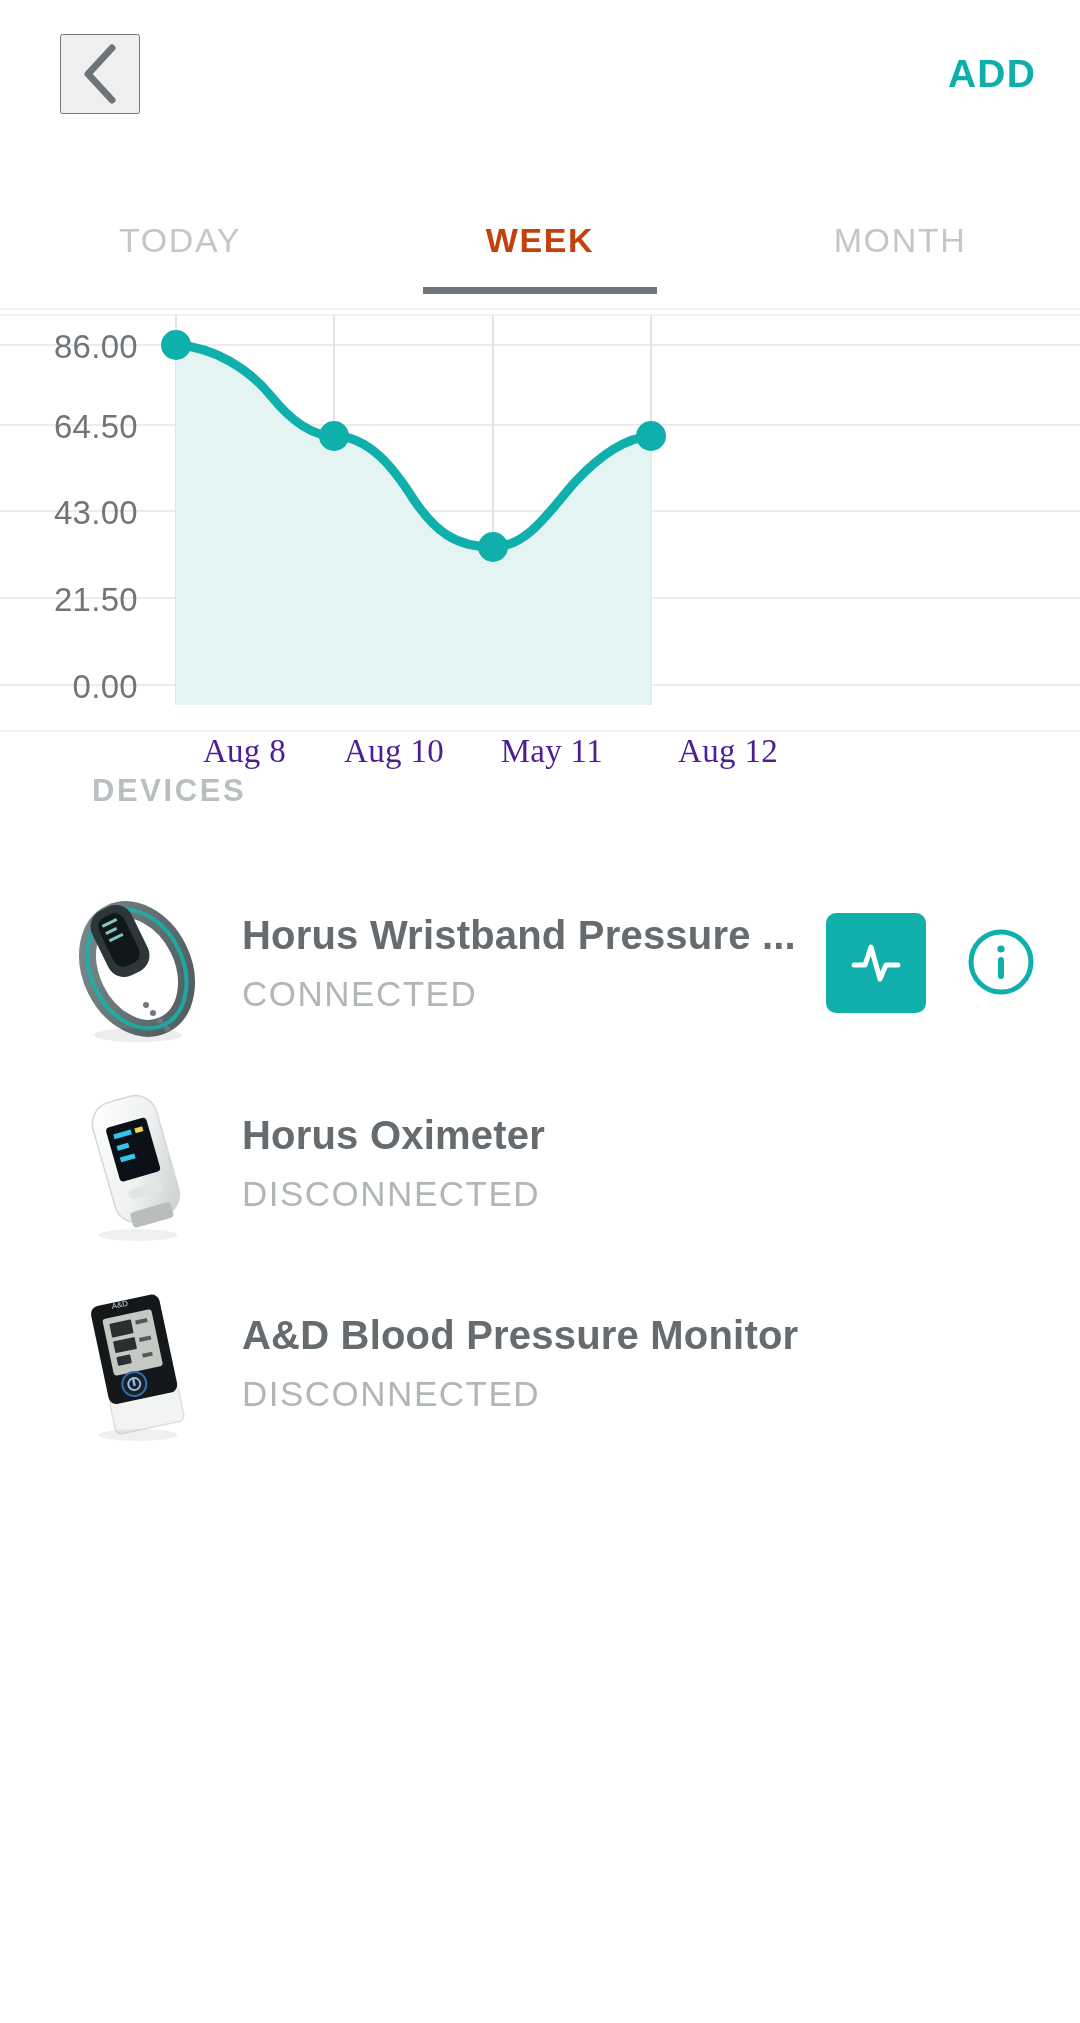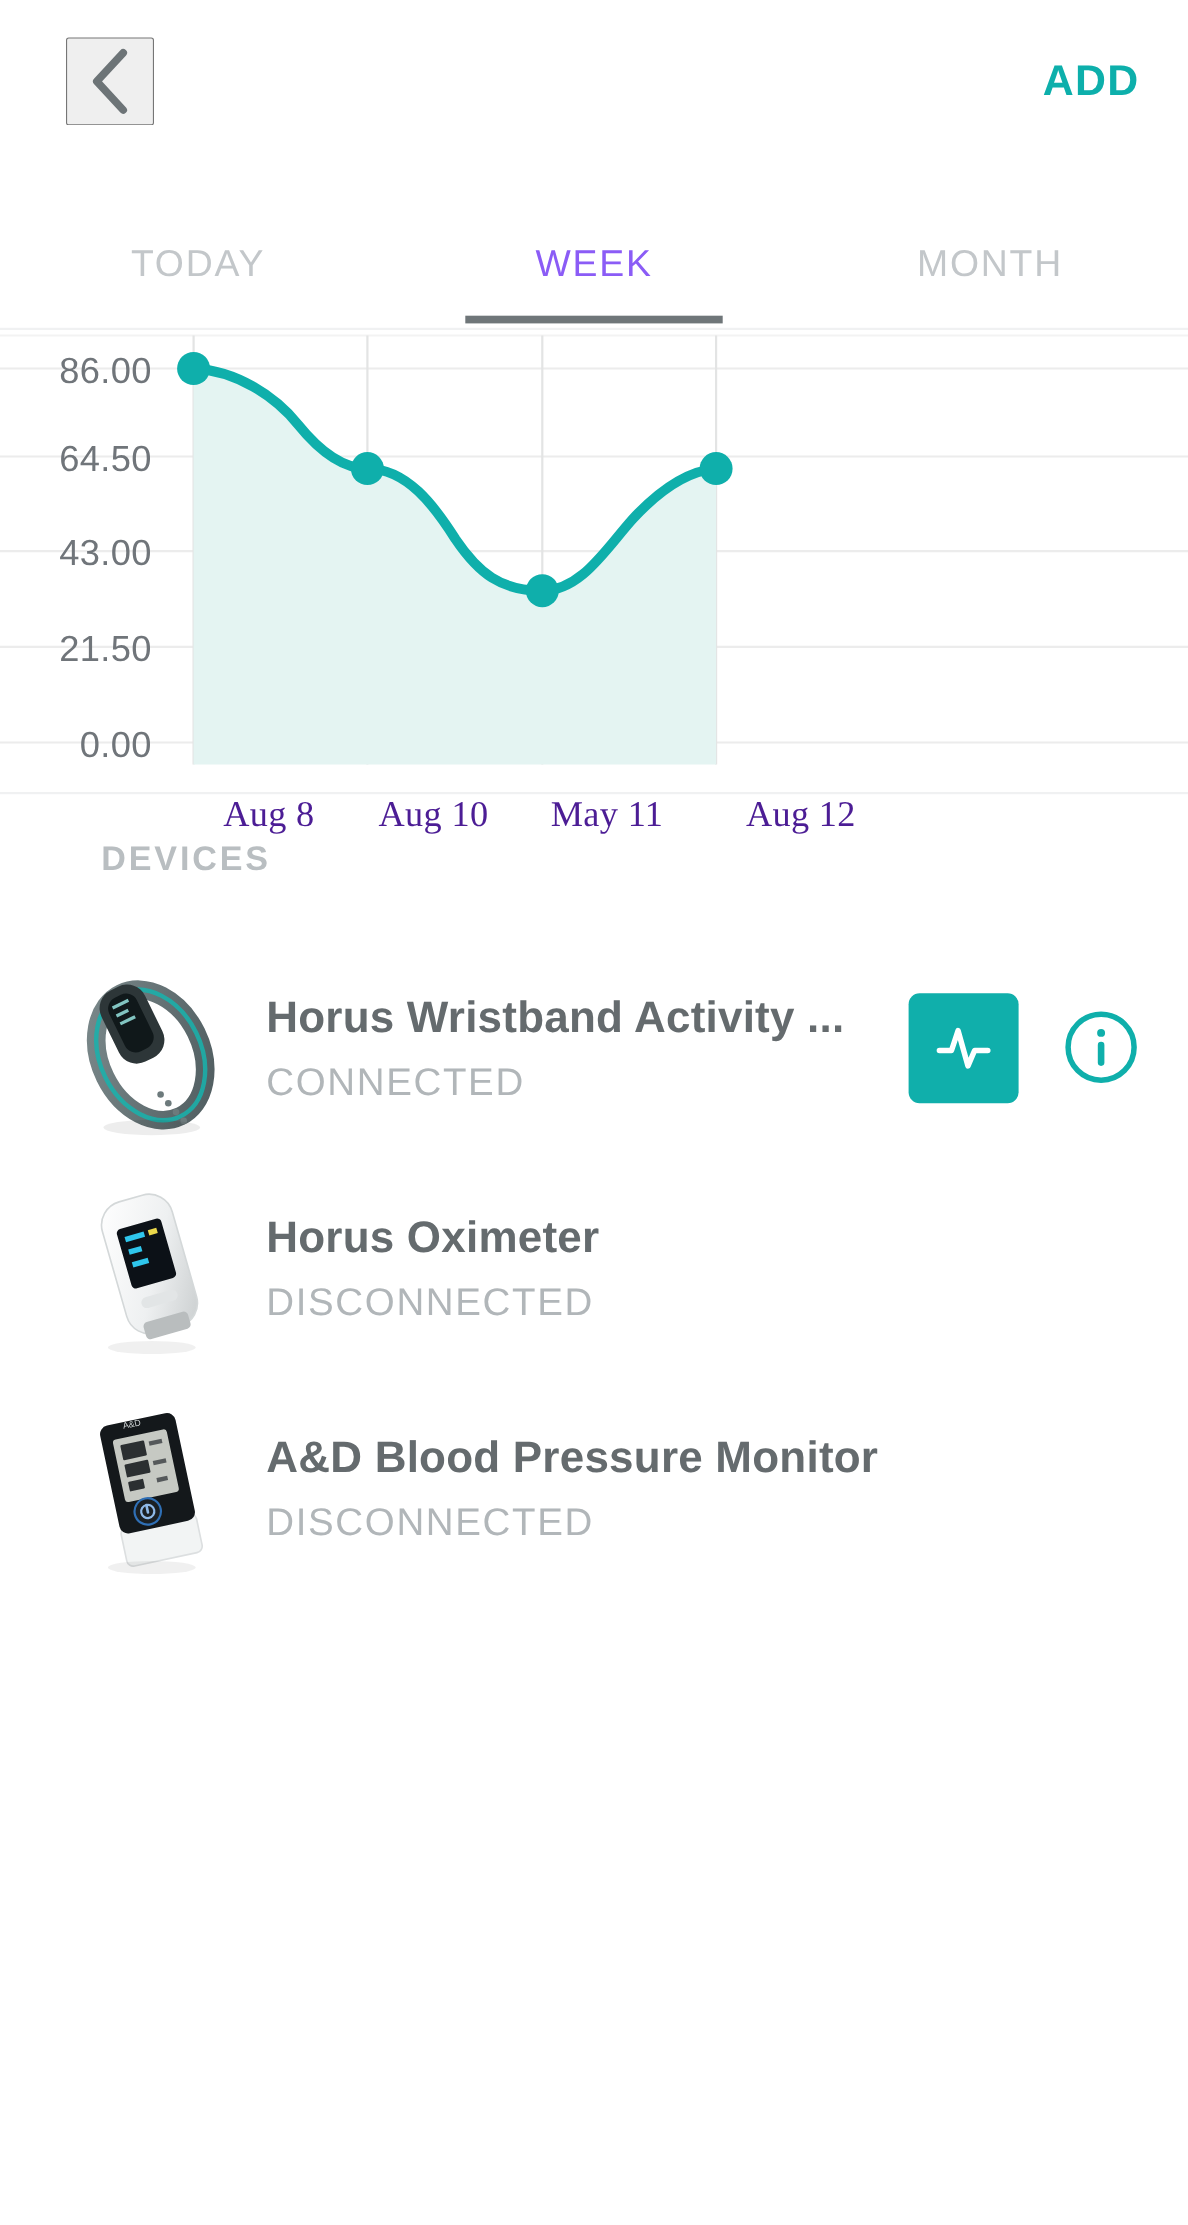--- a/index.html
+++ b/index.html
@@ -66,38 +66,38 @@
     font-size:34px;
     letter-spacing:1.6px;
     color:#c3c7ca;
     position:relative;
     padding-bottom:34px;
     background:none;
     border:none;
     font-family:inherit;
     cursor:pointer;
   }
-  .tab.active { color:#8b5cf6; font-weight:normal; }
+  .tab.active { color:#c2410c; font-weight:bold; }
   .tab.active::after {
     content:"";
     position:absolute;
     left:50%; transform:translateX(-50%);
     bottom:0;
     width:234px; height:7px;
     background:#6f7679;
   }
 
   
   .chart-card {
     position:relative;
     height:424px;
     background:#fff;
     border-top:2px solid #f0f1f2;
     border-bottom:2px solid #f0f1f2;
-    margin-top:4px;
+    margin-top:14px;
   }
   .chart-inner { position:relative; width:1080px; height:480px; }
   .chart-svg { position:absolute; top:0; left:0; }
 
   .y-label {
     position:absolute;
     right:auto;
     font-size:33px;
     color:#70757a;
     text-align:right;
@@ -273,21 +273,21 @@
         <g fill="#6d7a7c">
           <circle cx="74" cy="122" r="3"></circle>
             <circle cx="81" cy="130" r="3"></circle>
           <circle cx="88" cy="138" r="3"></circle>
             <circle cx="95" cy="146" r="3"></circle>
         </g>
         <ellipse cx="66" cy="152" rx="44" ry="7" fill="#000" opacity="0.07"></ellipse>
       </svg>
     </div>
     <div class="device-text">
-      <div class="device-name">Horus Wristband Activity ...</div>
+      <div class="device-name">Horus Wristband Pressure ...</div>
       <div class="device-status">CONNECTED</div>
     </div>
     <button class="pulse-btn">
       <span>
         <svg width="54" height="54" viewBox="0 0 54 54">
           <polyline points="5,30 16,30 22,12 31,44 37,30 49,30" fill="none" stroke="#ffffff" stroke-width="5" stroke-linecap="round" stroke-linejoin="round"></polyline>
         </svg>
       </span>
     </button>
     <button class="info-btn">

